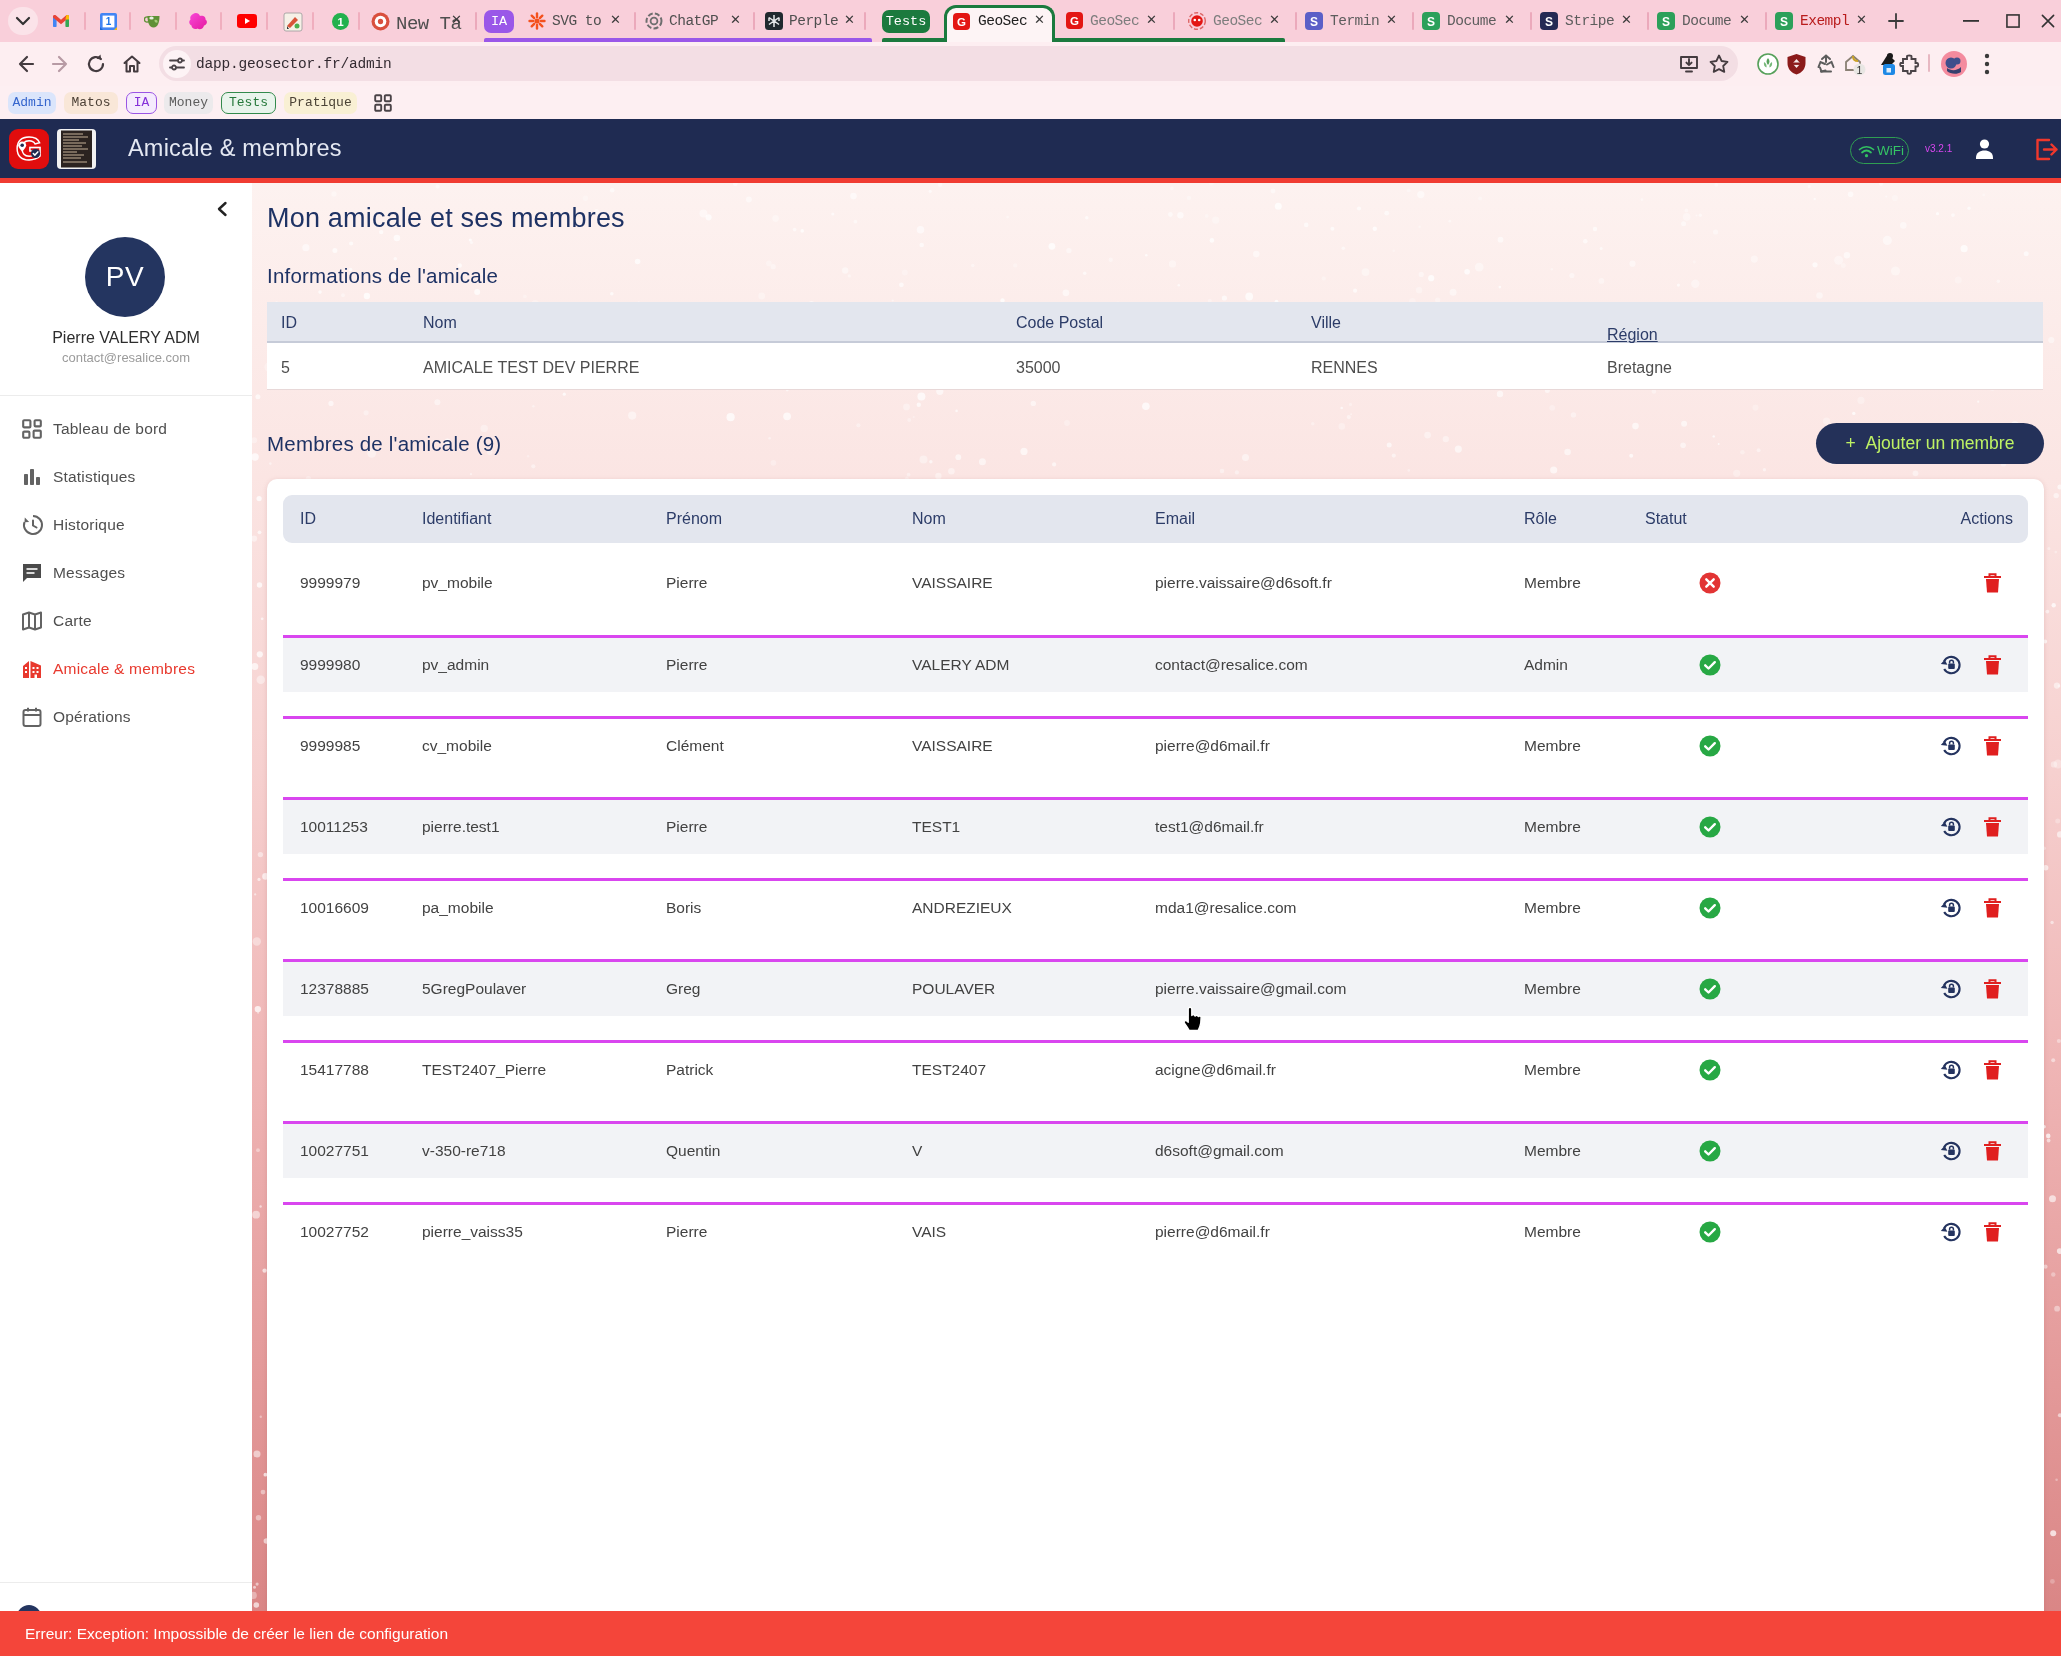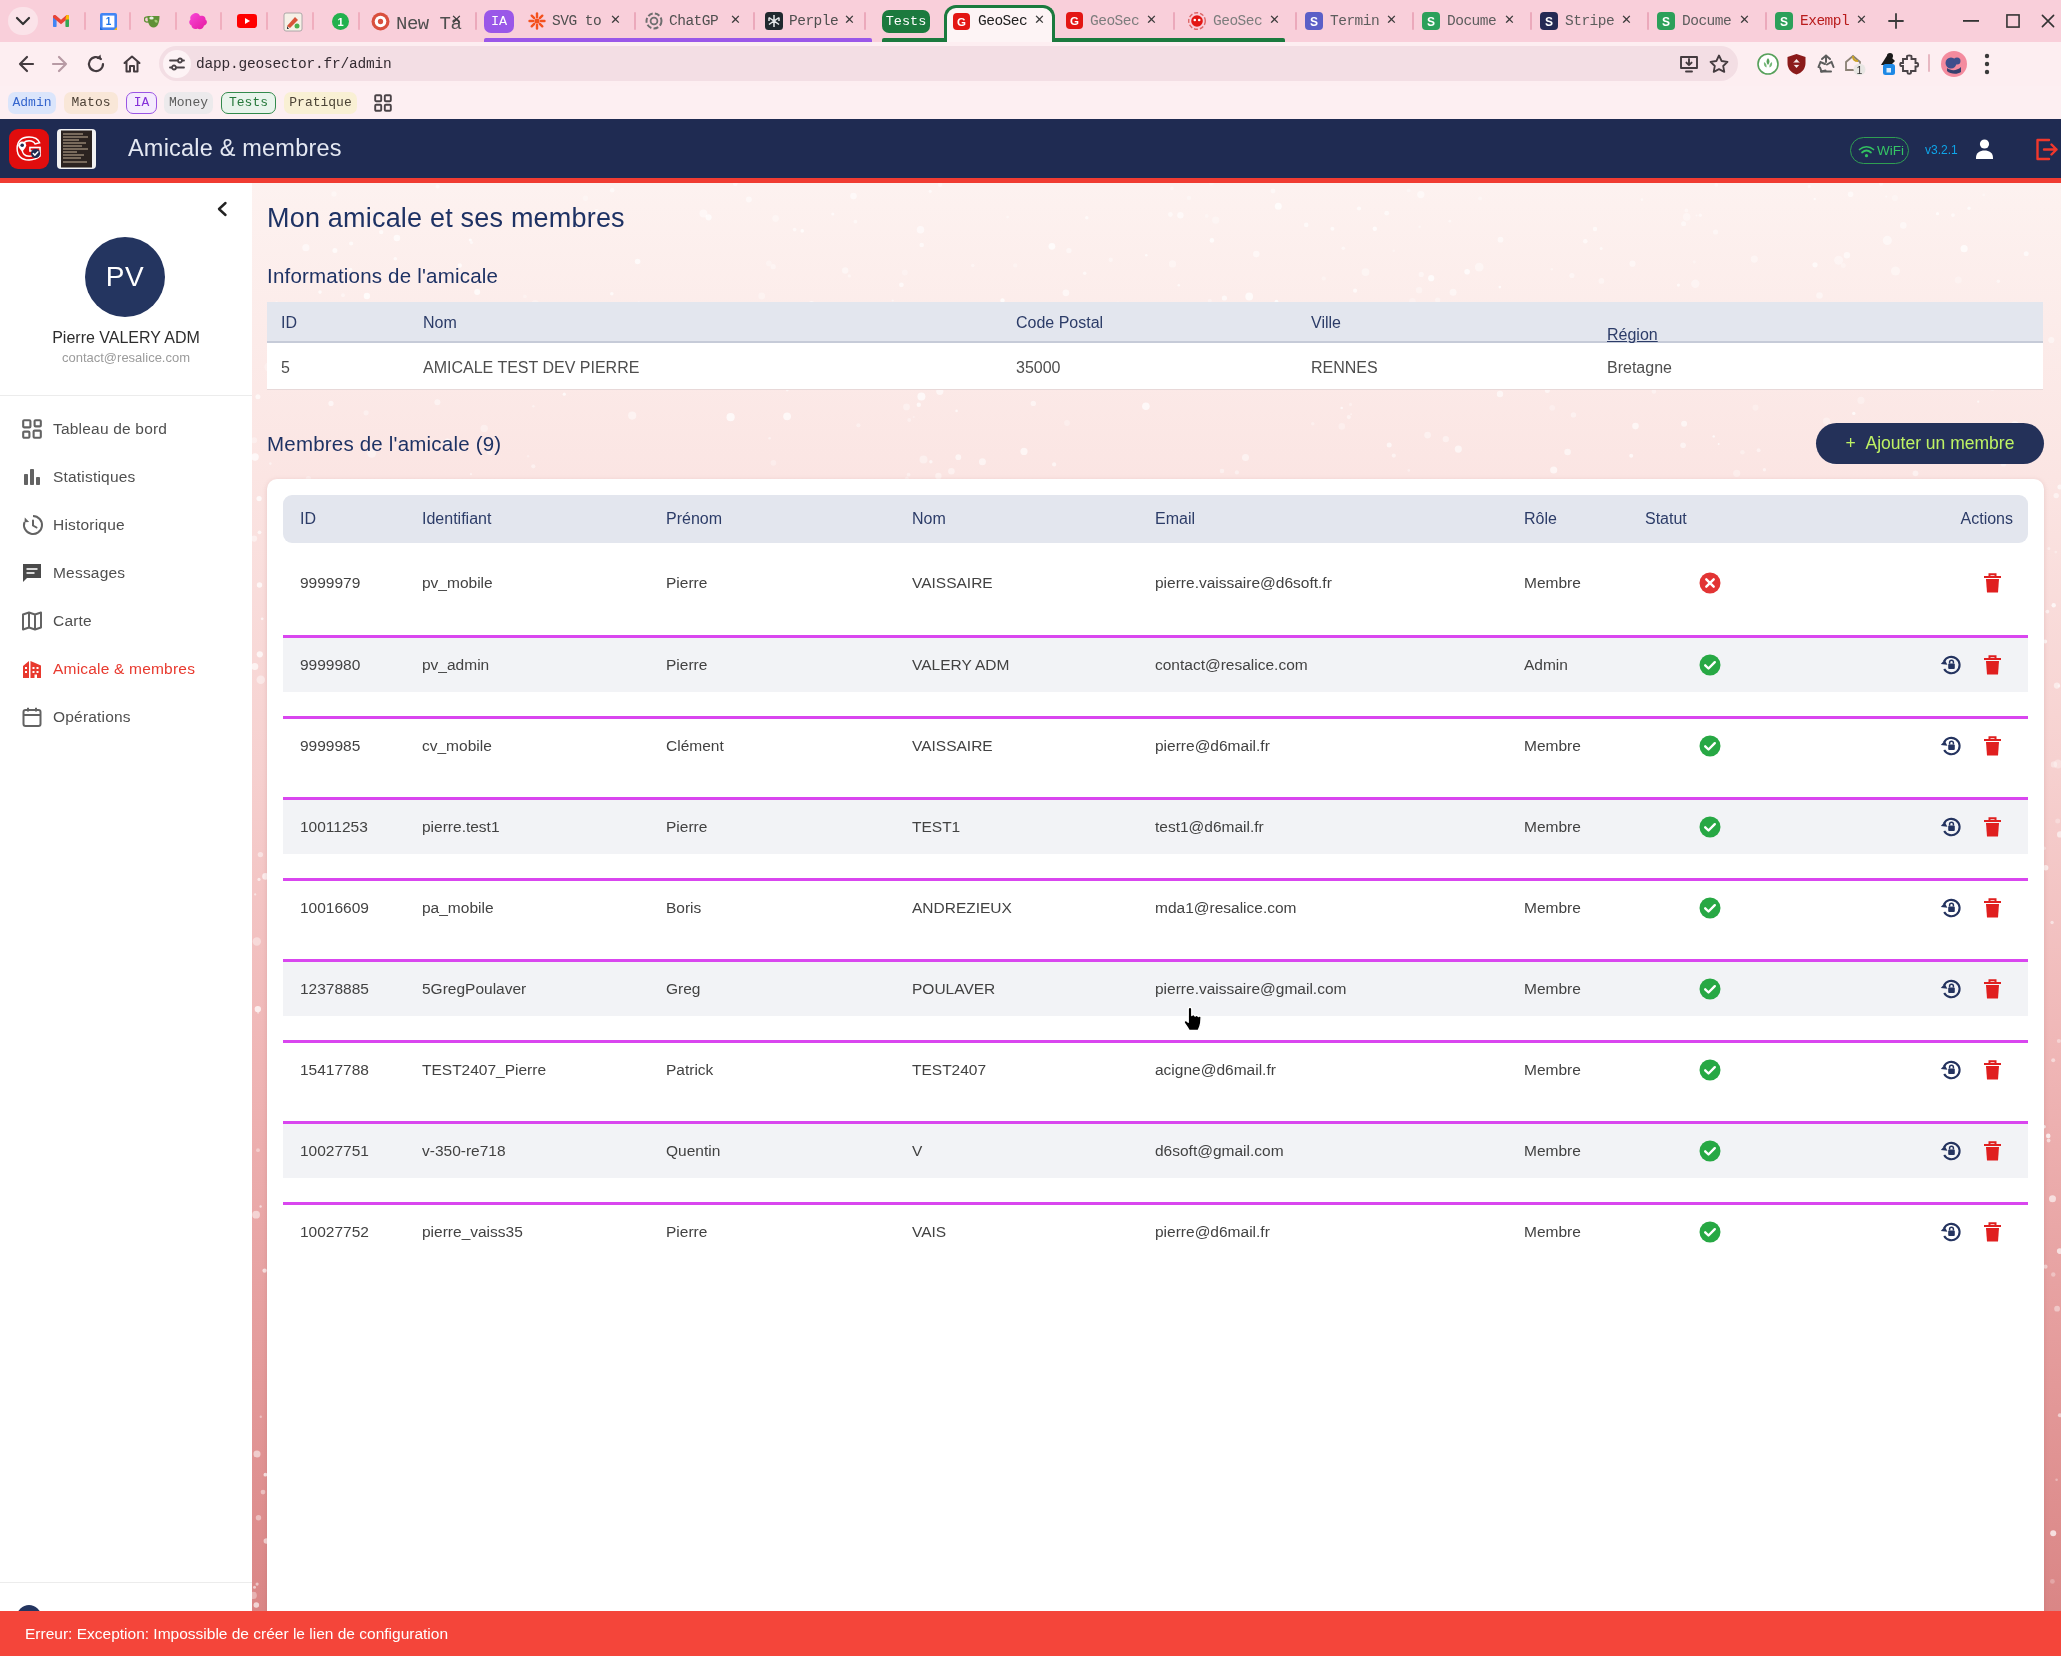--- a/index.html
+++ b/index.html
@@ -394,21 +394,21 @@
 
     <div class="abs" style="left:1850px;top:18px;width:59px;height:27px;border-radius:14px;border:1.5px solid #2f9e52;"></div>
     <svg class="abs" style="left:1858px;top:26px" width="17" height="13" viewBox="0 0 17 13">
         <g fill="none" stroke="#33c061" stroke-width="1.7" stroke-linecap="round">
           <path d="M1.5 4.5 C5.5 0.8 11.5 0.8 15.5 4.5"></path>
           <path d="M4 7.5 C6.8 5 10.2 5 13 7.5"></path>
         </g>
         <circle cx="8.5" cy="10.7" r="1.6" fill="#33c061"></circle>
       </svg>
     <div class="abs" style="left:1877px;top:24px;font-size:13.5px;color:#35c565;">WiFi</div>
-    <div class="abs" style="left:1925px;top:24px;font-size:12px;color:#0ea5e9;">v3.2.1</div>
+    <div class="abs" style="left:1925px;top:24px;font-size:10px;color:#d946ef;">v3.2.1</div>
 
     <svg class="abs" style="left:1974px;top:19px" width="21" height="22" viewBox="0 0 21 22">
         <circle cx="10.5" cy="6" r="4.6" fill="#fff"></circle>
         <path d="M2 20 C2 14.5 6 12.5 10.5 12.5 C15 12.5 19 14.5 19 20 L19 21 L2 21 Z" fill="#fff"></path>
       </svg>
 
     <svg class="abs" style="left:2035px;top:19px" width="23" height="23" viewBox="0 0 23 23">
         <g stroke="#f0382c" stroke-width="2.4" fill="none" stroke-linecap="round" stroke-linejoin="round">
           <path d="M14 2 L2.5 2 L2.5 21 L14 21"></path>
           <path d="M9 11.5 L21.5 11.5 M16.5 6.5 L21.5 11.5 L16.5 16.5"></path>

